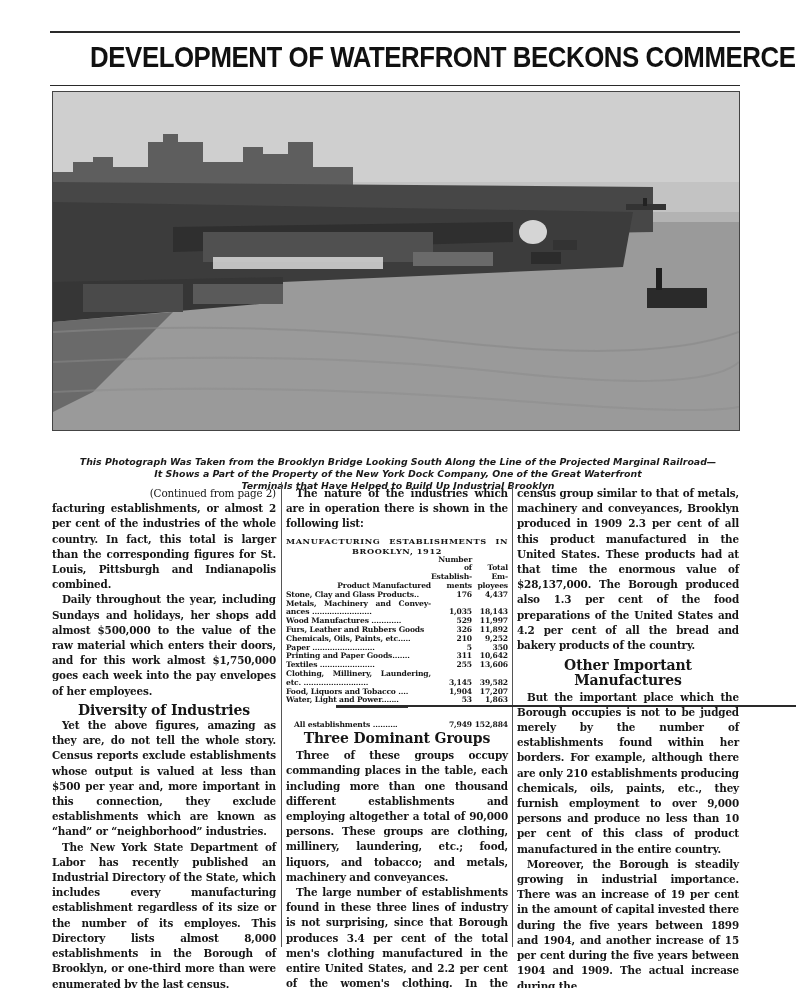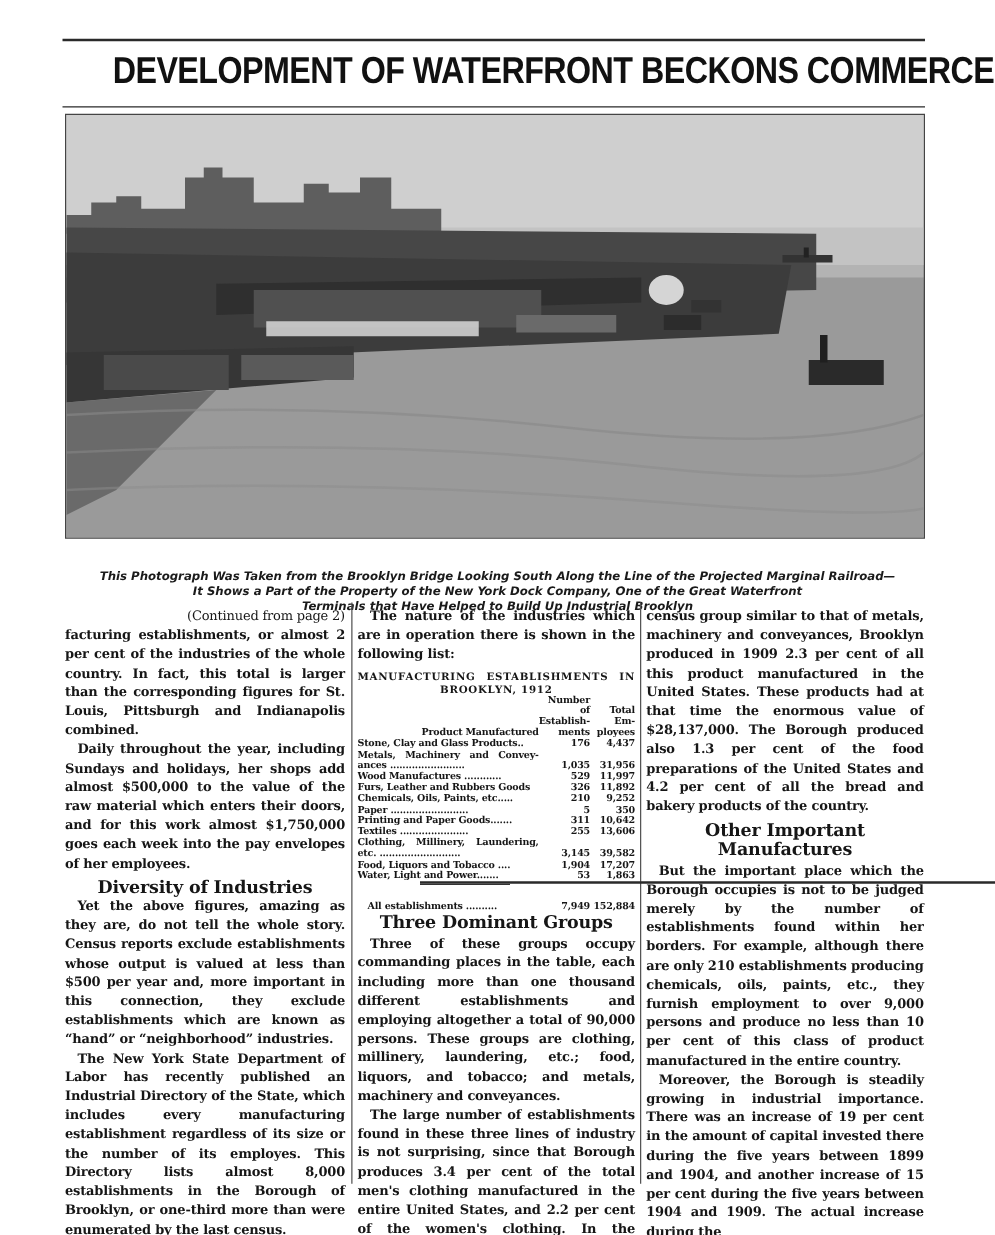--- a/index.html
+++ b/index.html
@@ -103,21 +103,21 @@
       <th style="width:36px;">Total Em-ployees</th>
     </tr>
     <tr>
           <td class="lbl">Stone, Clay and Glass Products..</td>
           <td class="num">176</td>
           <td class="num">4,437</td>
         </tr>
     <tr>
           <td class="lbl" style="white-space:normal;">Metals, Machinery and Convey-ances ........................</td>
           <td class="num">1,035</td>
-          <td class="num">31,956</td>
+          <td class="num">18,143</td>
         </tr>
     <tr>
           <td class="lbl">Wood Manufactures ............</td>
           <td class="num">529</td>
           <td class="num">11,997</td>
         </tr>
     <tr>
           <td class="lbl">Furs, Leather and Rubbers Goods</td>
           <td class="num">326</td>
           <td class="num">11,892</td>

